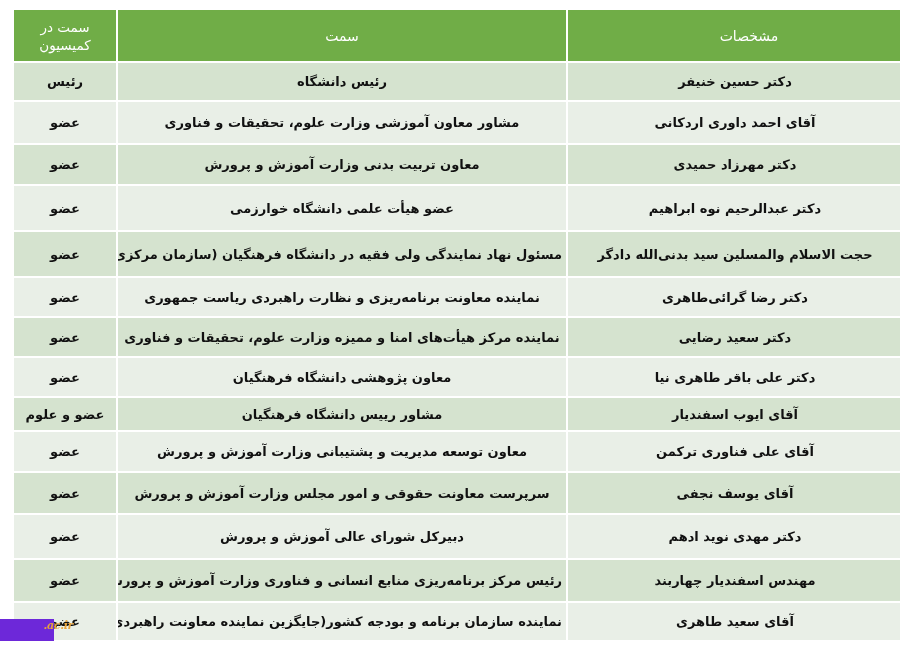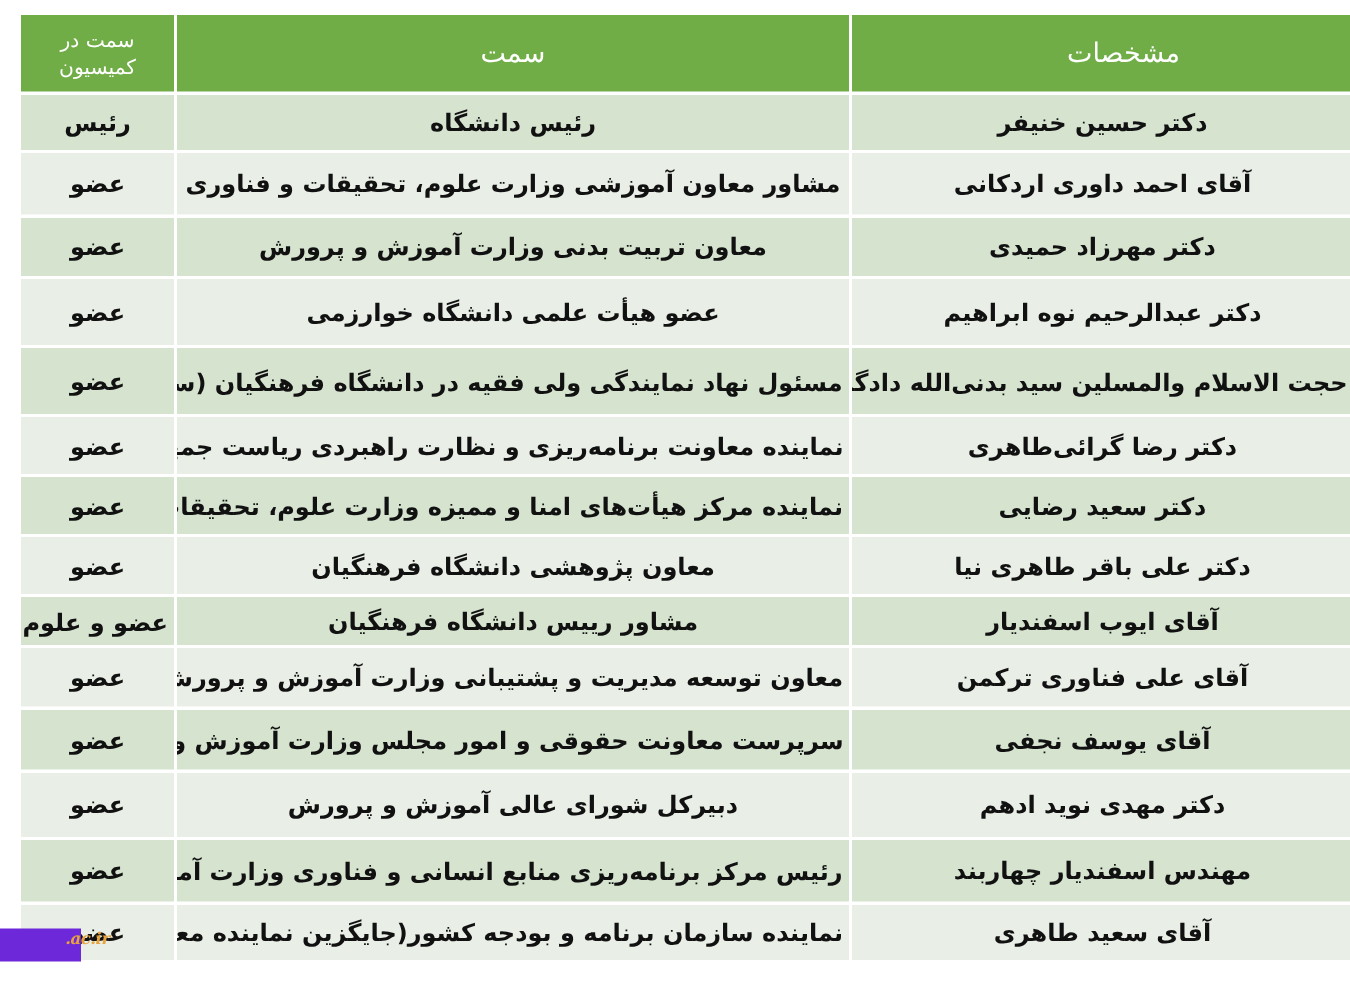--- a/index.html
+++ b/index.html
@@ -28,31 +28,31 @@
       text-align: center;
       vertical-align: middle;
       padding: 0 4px;
       overflow: hidden;
       white-space: nowrap;
     }
     th {
       background: #70ad47;
       color: #ffffff;
       font-weight: normal;
-      font-size: 18px;
+      font-size: 14px;
       height: 51px;
       line-height: 20px;
     }
     th.col-commission {
       white-space: normal;
       font-size: 13.5px;
       line-height: 18px;
     }
     td {
-      font-size: 16px;
+      font-size: 13px;
       font-weight: bold;
       color: #111111;
     }
     td.num {
       background: #70ad47;
       color: #ffffff;
       font-weight: bold;
       font-size: 14px;
     }
     tr.odd td:not(.num) { background: #d5e3cf; }

